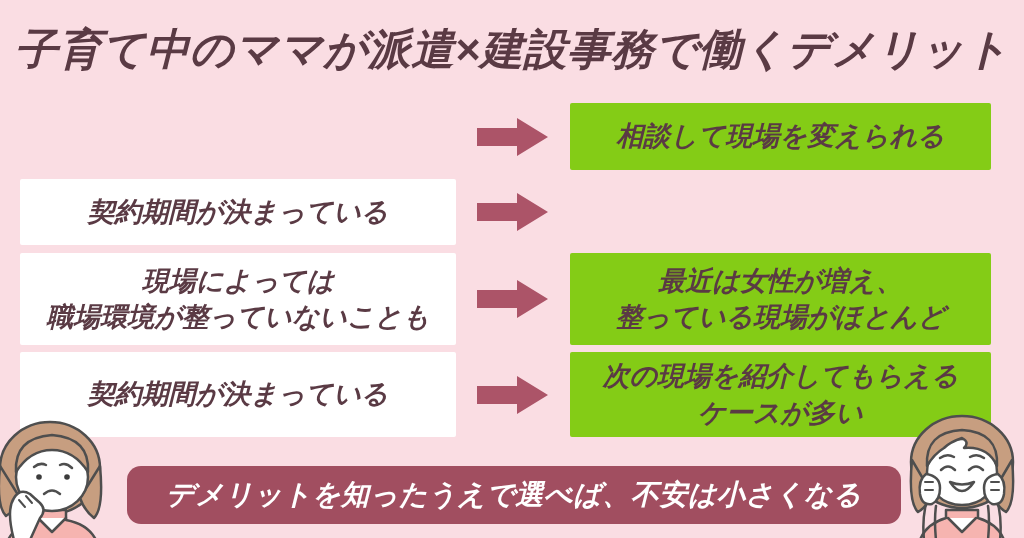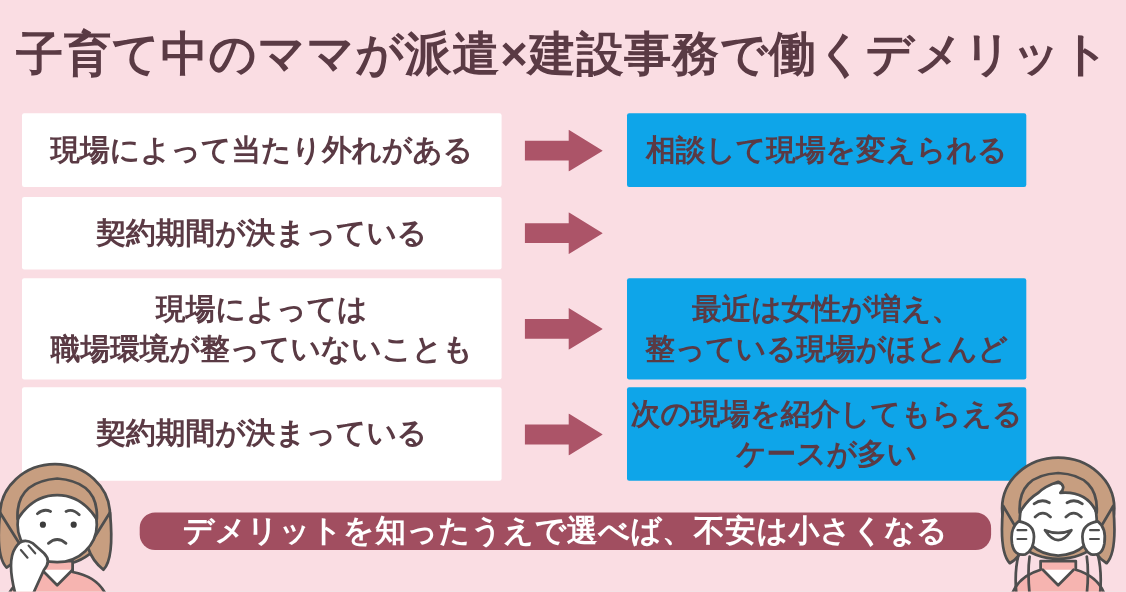--- a/index.html
+++ b/index.html
@@ -4,20 +4,21 @@
 <style>
   html, body { margin: 0; padding: 0; background: #e9e9e9; }
   .canvas {
     position: relative;
     width: 1024px;
     height: 538px;
     background: #fadde3;
     overflow: hidden;
     font-family: "Liberation Sans", "DejaVu Sans", sans-serif;
     color: #5a3a44;
+    font-style: italic;
   }
   .title {
     position: absolute;
     top: 21px;
     left: 0;
     width: 100%;
     margin: 0;
     text-align: center;
     font-size: 43px;
     font-weight: 800;
@@ -37,37 +38,37 @@
     align-items: center;
     justify-content: center;
     text-align: center;
     font-size: 27px;
     font-weight: 800;
     line-height: 1.35;
     white-space: pre-line;
     border-radius: 2px;
   }
   .box.left  { left: 20px;  width: 436px; background: #ffffff; }
-  .box.right { left: 570px; width: 363px; background: #0ea5e9; }
+  .box.right { left: 570px; width: 421px; background: #84cc16; }
   .arrow {
     position: absolute;
     left: 477px;
     top: 50%;
     transform: translateY(-50%);
     width: 71px;
     height: 38px;
     display: block;
   }
   .arrow svg { display: block; width: 100%; height: 100%; }
   .banner {
     position: absolute;
     left: 127px;
     top: 466px;
     width: 774px;
-    height: 34px;
+    height: 58px;
     background: #a14e60;
     border-radius: 14px;
     color: #ffffff;
     font-size: 28px;
     font-weight: 800;
     display: flex;
     align-items: center;
     justify-content: center;
     letter-spacing: 0.5px;
   }
@@ -77,21 +78,20 @@
   .character svg { display: block; width: 100%; height: 100%; }
 </style>
 </head>
 <body>
 
 <div class="canvas">
 
   <h1 class="title">子育て中のママが派遣×建設事務で働くデメリット</h1>
 
   <div class="row row-1">
-    <div class="box left">現場によって当たり外れがある</div>
     <span class="arrow">
       <svg viewBox="0 0 71 38">
           <path d="M0 10 H40 V0 L71 19 L40 38 V28 H0 Z" fill="#ac5468"></path>
         </svg>
     </span>
     <div class="box right">相談して現場を変えられる</div>
   </div>
 
   <div class="row row-2">
     <div class="box left">契約期間が決まっている</div>

